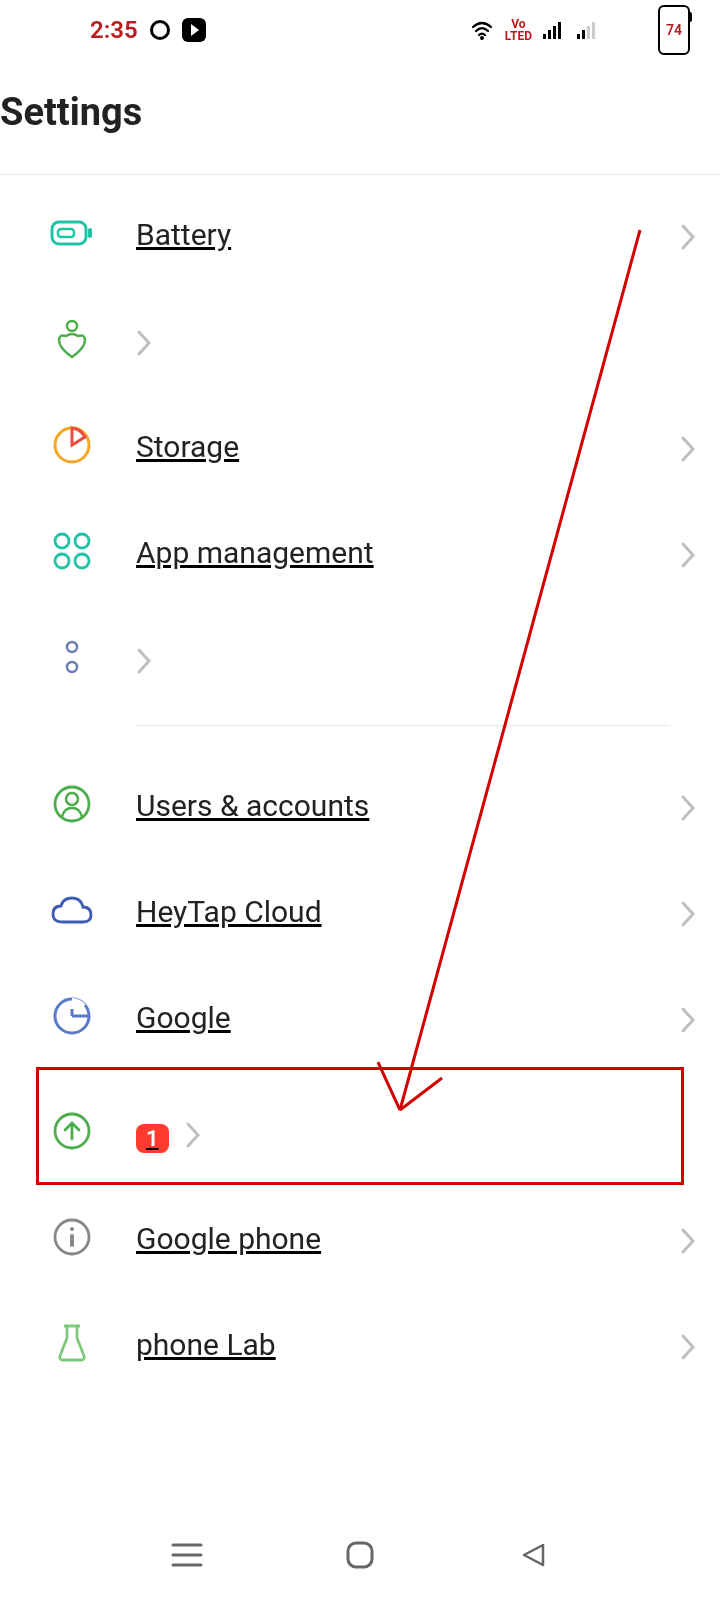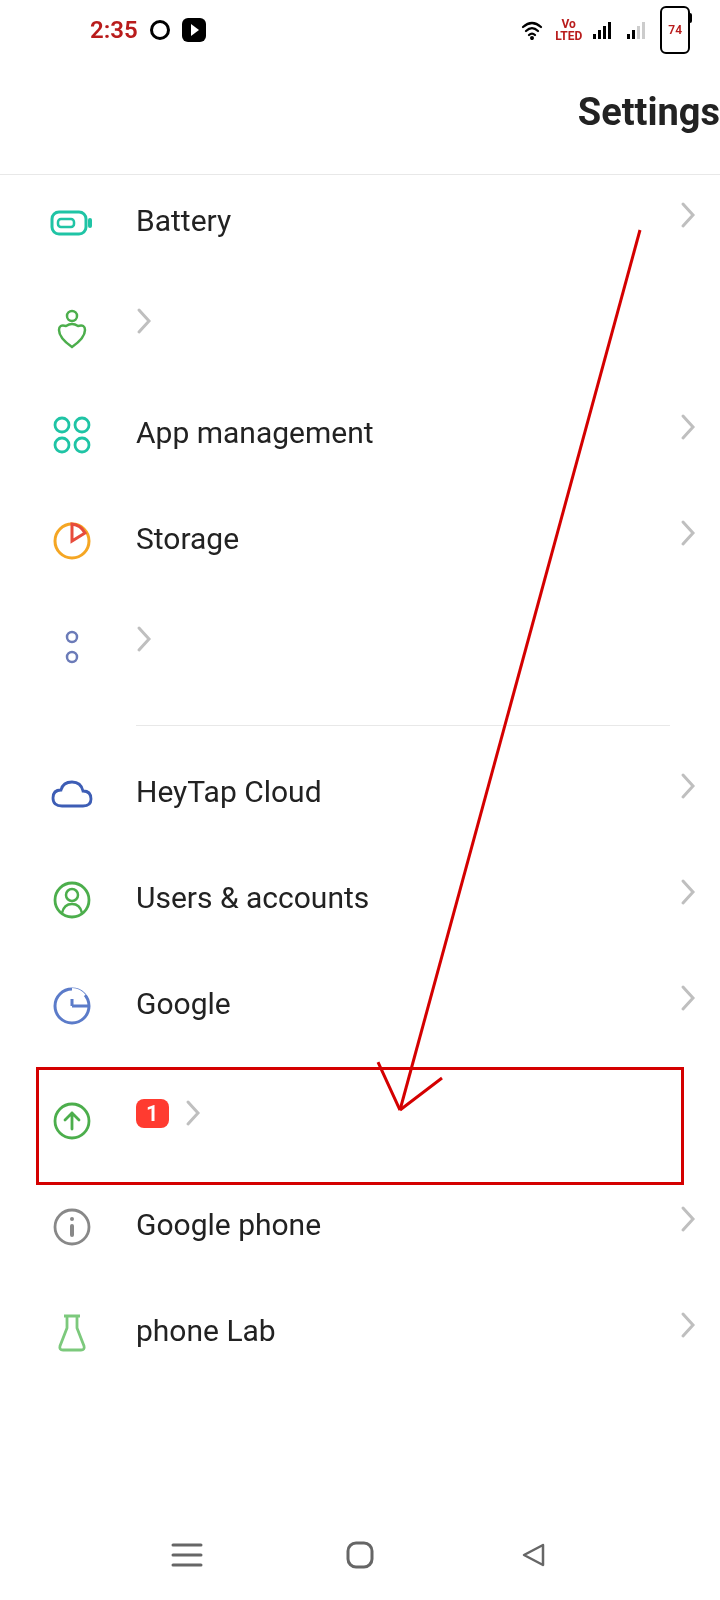--- a/index.html
+++ b/index.html
@@ -65,57 +65,59 @@
     .volte {
       font-size: 12px;
       font-weight: 700;
       line-height: 1;
       text-align: center;
     }
     .battery-box {
       border: 2px solid #000;
       border-radius: 6px;
       padding: 15px 6px;
-      font-size: 12px;
+      font-size: 14px;
       font-weight: 600;
       position: relative;
+      margin-left: 48px;
     }
     .battery-box::after {
       content: "";
       position: absolute;
       right: -4px;
       top: 5px;
       width: 3px;
       height: 10px;
       background: #000;
       border-radius: 0 2px 2px 0;
     }
     .header {
       padding: 30px 0 40px;
-      text-align: right;
+      text-align: left;
     }
     .header-title {
       font-size: 38px;
       font-weight: 700;
       color: #222;
     }
     .divider-hr {
       height: 1px;
       background: #e8e8e8;
       margin: 0;
     }
     .list {
       padding: 0;
     }
     .row {
       display: flex;
-      align-items: flex-start;
+      align-items: flex-end;
       padding: 26px 24px 26px 50px;
       min-height: 106px;
       position: relative;
+      text-decoration: underline;
     }
     .row-icon {
       width: 44px;
       height: 44px;
       flex-shrink: 0;
       display: flex;
       align-items: center;
       justify-content: center;
       margin-right: 42px;
     }
@@ -253,89 +255,89 @@
     </div>
     <div class="row-chevron">
       <svg width="16" height="28" viewBox="0 0 16 28">
           <path d="M3 3 L13 14 L3 25" stroke="currentColor" stroke-width="3" fill="none" stroke-linecap="round"></path>
         </svg>
     </div>
   </div>
 
   <div class="row">
     <div class="row-icon">
+      <svg width="40" height="40" viewBox="0 0 40 40">
+          <circle cx="20" cy="20" r="17" stroke="#f5a623" stroke-width="3" fill="none"></circle>
+          <path d="M20 3 A17 17 0 0 1 33 12 L20 20 Z" fill="none" stroke="#e74c3c" stroke-width="3"></path>
+        </svg>
+    </div>
+    <div class="row-label">Storage</div>
+    <div class="row-chevron">
+      <svg width="16" height="28" viewBox="0 0 16 28">
+          <path d="M3 3 L13 14 L3 25" stroke="currentColor" stroke-width="3" fill="none" stroke-linecap="round"></path>
+        </svg>
+    </div>
+  </div>
+
+  <div class="row">
+    <div class="row-icon">
       <svg width="38" height="38" viewBox="0 0 38 38">
           <rect x="2" y="2" width="14" height="14" rx="7" stroke="#1fc4a5" stroke-width="2.8" fill="none"></rect>
           <rect x="22" y="2" width="14" height="14" rx="7" stroke="#1fc4a5" stroke-width="2.8" fill="none"></rect>
           <rect x="2" y="22" width="14" height="14" rx="7" stroke="#1fc4a5" stroke-width="2.8" fill="none"></rect>
           <rect x="22" y="22" width="14" height="14" rx="7" stroke="#1fc4a5" stroke-width="2.8" fill="none"></rect>
         </svg>
     </div>
     <div class="row-label">App management</div>
     <div class="row-chevron">
       <svg width="16" height="28" viewBox="0 0 16 28">
           <path d="M3 3 L13 14 L3 25" stroke="currentColor" stroke-width="3" fill="none" stroke-linecap="round"></path>
         </svg>
     </div>
   </div>
 
   <div class="row">
     <div class="row-icon">
-      <svg width="40" height="40" viewBox="0 0 40 40">
-          <circle cx="20" cy="20" r="17" stroke="#f5a623" stroke-width="3" fill="none"></circle>
-          <path d="M20 3 A17 17 0 0 1 33 12 L20 20 Z" fill="none" stroke="#e74c3c" stroke-width="3"></path>
-        </svg>
-    </div>
-    <div class="row-label">Storage</div>
-    <div class="row-chevron">
-      <svg width="16" height="28" viewBox="0 0 16 28">
-          <path d="M3 3 L13 14 L3 25" stroke="currentColor" stroke-width="3" fill="none" stroke-linecap="round"></path>
-        </svg>
-    </div>
-  </div>
-
-  <div class="row">
-    <div class="row-icon">
       <svg width="20" height="40" viewBox="0 0 20 40">
           <circle cx="10" cy="10" r="5" stroke="#6b7bb8" stroke-width="2.5" fill="none"></circle>
           <circle cx="10" cy="30" r="5" stroke="#6b7bb8" stroke-width="2.5" fill="none"></circle>
         </svg>
     </div>
     <div class="row-chevron">
       <svg width="16" height="28" viewBox="0 0 16 28">
           <path d="M3 3 L13 14 L3 25" stroke="currentColor" stroke-width="3" fill="none" stroke-linecap="round"></path>
         </svg>
     </div>
   </div>
 
   <div class="section-divider" style="margin-top:20px;margin-bottom:20px;"></div>
-
-  <div class="row">
-    <div class="row-icon">
-      <svg width="44" height="32" viewBox="0 0 44 32">
-          <path d="M12 28 Q3 28 3 20 Q3 12 11 12 Q13 4 22 4 Q31 4 33 13 Q41 13 41 21 Q41 28 33 28 Z" stroke="#3d5db5" stroke-width="2.8" fill="none"></path>
-        </svg>
-    </div>
-    <div class="row-label">HeyTap Cloud</div>
-    <div class="row-chevron">
-      <svg width="16" height="28" viewBox="0 0 16 28">
-          <path d="M3 3 L13 14 L3 25" stroke="currentColor" stroke-width="3" fill="none" stroke-linecap="round"></path>
-        </svg>
-    </div>
-  </div>
 
   <div class="row">
     <div class="row-icon">
       <svg width="40" height="40" viewBox="0 0 40 40">
           <circle cx="20" cy="20" r="17" stroke="#4cae4c" stroke-width="2.8" fill="none"></circle>
           <circle cx="20" cy="15" r="6" stroke="#4cae4c" stroke-width="2.5" fill="none"></circle>
           <path d="M10 33 Q12 24 20 24 Q28 24 30 33" stroke="#4cae4c" stroke-width="2.5" fill="none"></path>
         </svg>
     </div>
     <div class="row-label">Users &amp; accounts</div>
+    <div class="row-chevron">
+      <svg width="16" height="28" viewBox="0 0 16 28">
+          <path d="M3 3 L13 14 L3 25" stroke="currentColor" stroke-width="3" fill="none" stroke-linecap="round"></path>
+        </svg>
+    </div>
+  </div>
+
+  <div class="row">
+    <div class="row-icon">
+      <svg width="44" height="32" viewBox="0 0 44 32">
+          <path d="M12 28 Q3 28 3 20 Q3 12 11 12 Q13 4 22 4 Q31 4 33 13 Q41 13 41 21 Q41 28 33 28 Z" stroke="#3d5db5" stroke-width="2.8" fill="none"></path>
+        </svg>
+    </div>
+    <div class="row-label">HeyTap Cloud</div>
     <div class="row-chevron">
       <svg width="16" height="28" viewBox="0 0 16 28">
           <path d="M3 3 L13 14 L3 25" stroke="currentColor" stroke-width="3" fill="none" stroke-linecap="round"></path>
         </svg>
     </div>
   </div>
 
   <div class="row">
     <div class="row-icon">
       <svg width="40" height="40" viewBox="0 0 40 40">

